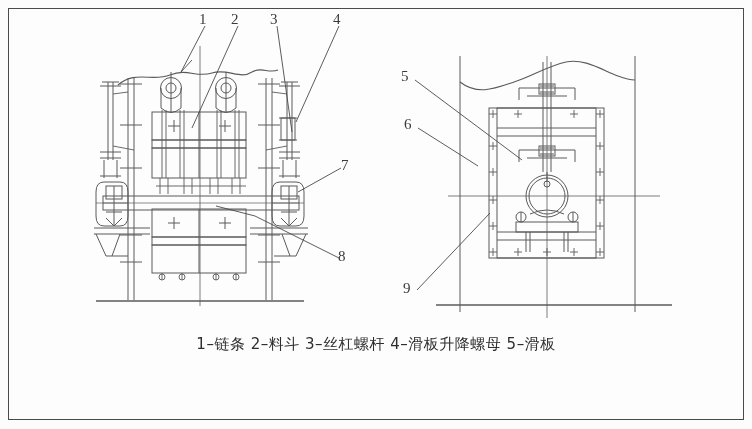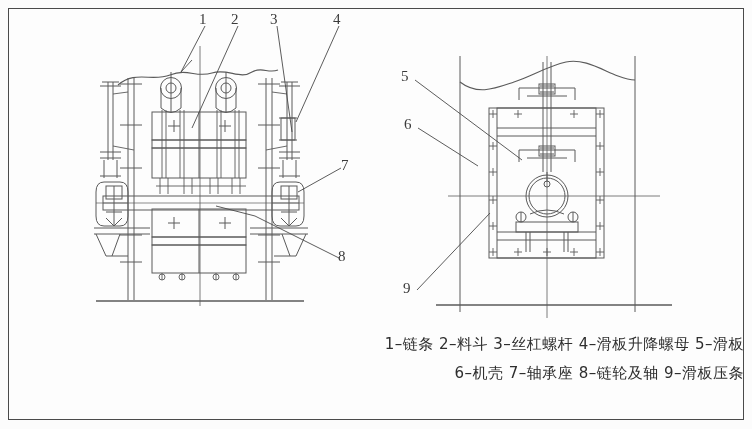--- a/index.html
+++ b/index.html
@@ -40,21 +40,21 @@
     font-size: 15px;
     color: #3a3a3a;
     line-height: 1;
     user-select: none;
   }
   #legend {
     position: absolute;
     left: 8px;
     top: 330px;
     width: 736px;
-    text-align: right;
+    text-align: center;
     color: #2e2e2e;
   }
   .legend-line {
     font-family: "DejaVu Sans", "Liberation Sans", sans-serif;
     font-size: 15px;
     letter-spacing: 0.5px;
     margin: 0;
     padding: 5px 0 5px 0;
     white-space: nowrap;
   }
@@ -412,16 +412,15 @@
   <span class="callout-num" style="left:333px; top:12px;">4</span>
   <span class="callout-num" style="left:341px; top:158px;">7</span>
   <span class="callout-num" style="left:338px; top:249px;">8</span>
 
   <span class="callout-num" style="left:401px; top:69px;">5</span>
   <span class="callout-num" style="left:404px; top:117px;">6</span>
   <span class="callout-num" style="left:403px; top:281px;">9</span>
 
   <div id="legend">
     <p class="legend-line">1–链条   2–料斗   3–丝杠螺杆   4–滑板升降螺母   5–滑板</p>
-    <p class="legend-line">6–机壳   7–轴承座   8–链轮及轴   9–滑板压条</p>
   </div>
 
 </div>
 
 </body></html>

